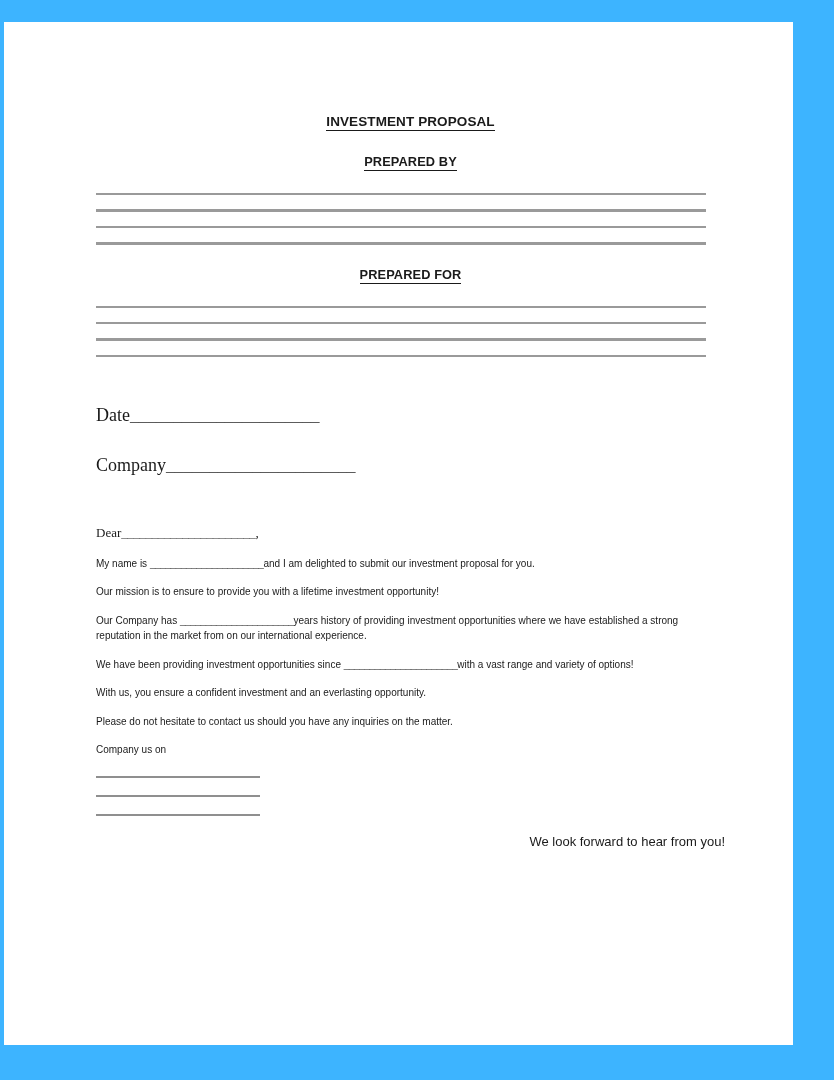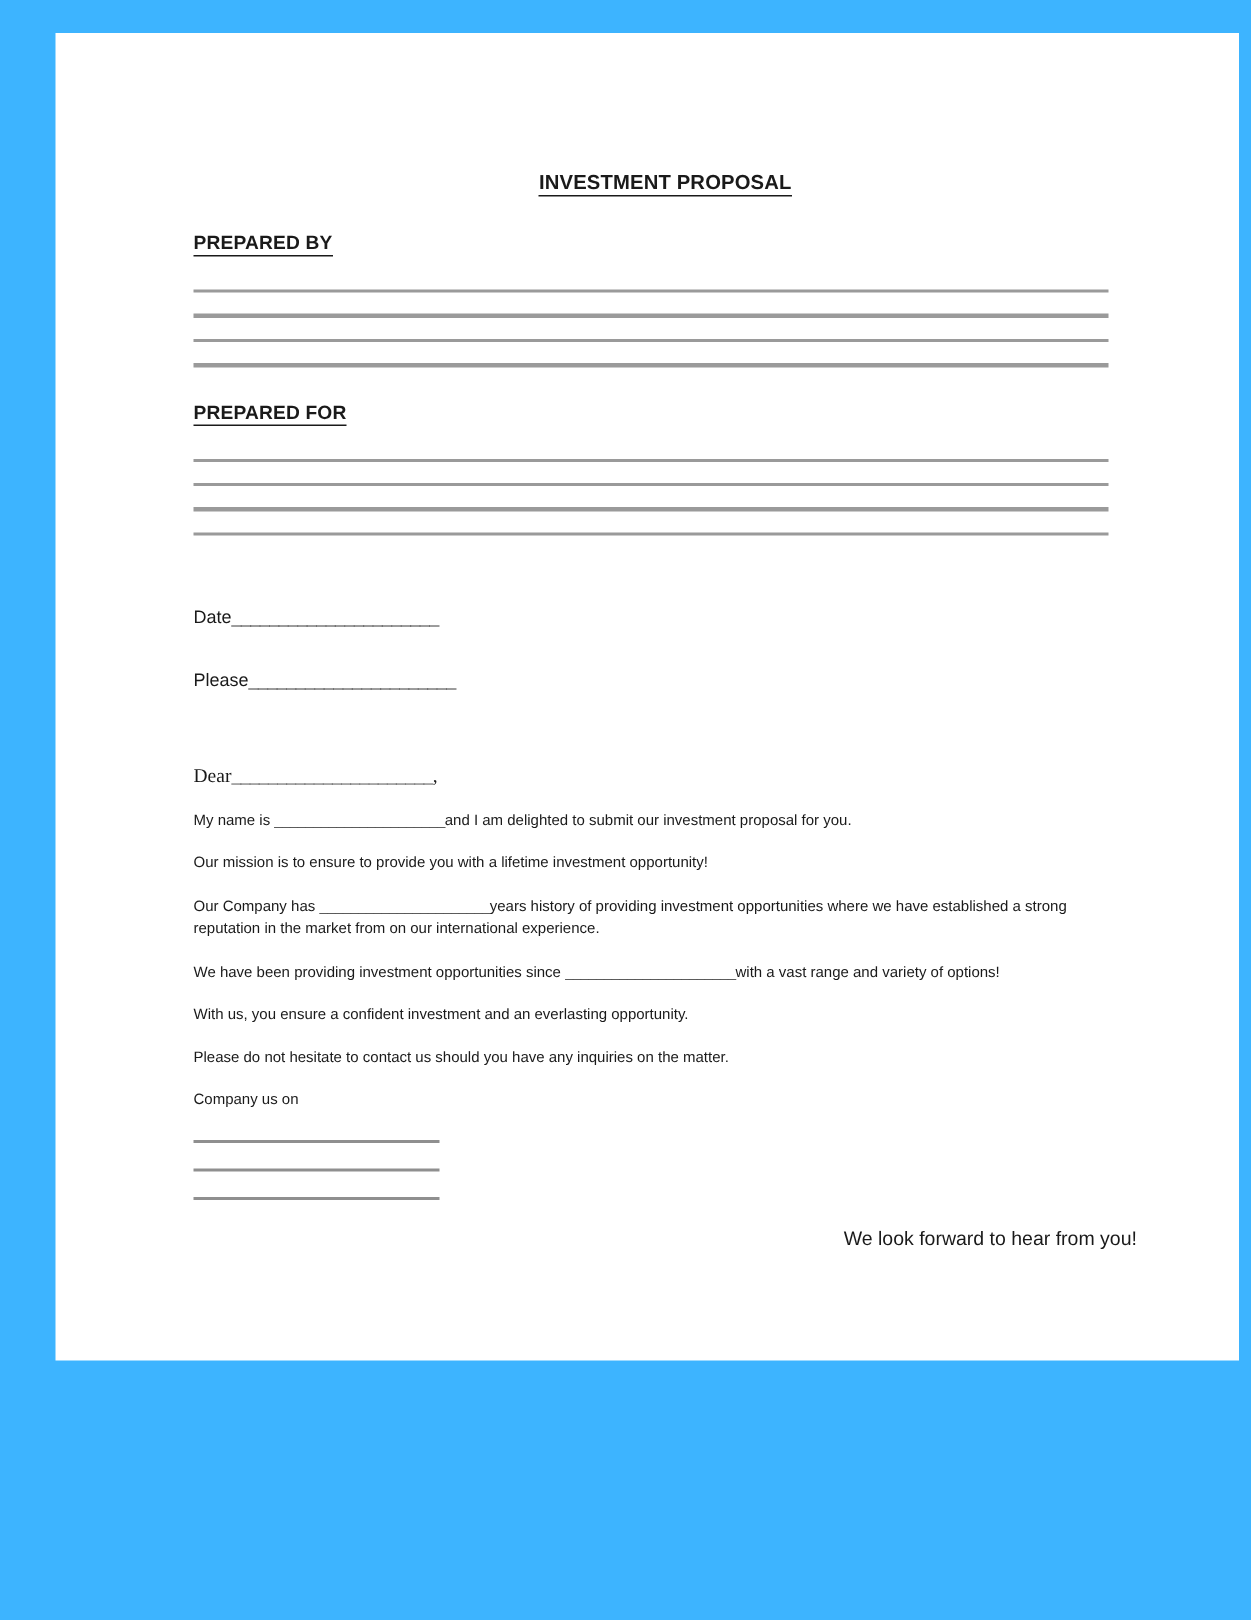--- a/index.html
+++ b/index.html
@@ -10,24 +10,24 @@
   body {
     width: 834px;
     height: 1080px;
     background: #3db4ff;
     font-family: "Liberation Sans", sans-serif;
     overflow: hidden;
   }
 
   .page-frame {
     position: absolute;
-    left: 37px;
+    left: 4px;
     top: 22px;
     width: 789px;
-    height: 885px;
+    height: 1023px;
     background: #ffffff;
     box-sizing: border-box;
     overflow: hidden;
   }
 
   .doc-body {
     position: absolute;
     left: 92px;
     top: 92px;
     width: 629px;
@@ -47,20 +47,21 @@
     padding-bottom: 1px;
   }
 
   .section-heading {
     font-size: 12.8px;
     font-weight: bold;
     color: #1a1a1a;
     margin: 0;
     padding: 0;
     letter-spacing: 0.1px;
+    text-align: center;
   }
   .section-heading span {
     border-bottom: 1.6px solid #1a1a1a;
     padding-bottom: 1px;
   }
 
   .rule-group {
     margin-top: 24px;
   }
   .rule-group .rule {
@@ -70,25 +71,26 @@
     width: 610px;
   }
   .rule-group .rule:last-child {
     margin-bottom: 0;
   }
 
   .gap-after-rules-1 { height: 22px; }
   .gap-after-rules-2 { height: 46px; }
 
   .field-line {
-    font-size: 12px;
+    font-size: 18px;
     color: #1a1a1a;
     margin: 0 0 26px 0;
     line-height: 1.35;
     white-space: nowrap;
+    font-family: Liberation Serif, serif;
   }
   .blank {
     color: #555555;
     letter-spacing: -0.4px;
   }
 
   .salutation {
     font-size: 13px;
     color: #1a1a1a;
     margin: 0 0 14px 0;
@@ -156,21 +158,21 @@
       <div class="rule"></div>
       <div class="rule"></div>
       <div class="rule"></div>
       <div class="rule"></div>
     </div>
 
     <div class="gap-after-rules-2"></div>
 
     <p class="field-line"><span>Date</span><span class="blank">______________________</span></p>
 
-    <p class="field-line"><span>Please</span><span class="blank">______________________</span></p>
+    <p class="field-line"><span>Company</span><span class="blank">______________________</span></p>
 
     <div style="height:20px"></div>
 
     <p class="salutation"><span>Dear</span><span class="blank">______________________</span><span>,</span></p>
 
     <p class="para"><span>My name is </span><span class="blank">______________________</span><span>and I am delighted to submit our investment proposal for you.</span></p>
 
     <p class="para"><span>Our mission is to ensure to provide you with a lifetime investment opportunity!</span></p>
 
     <p class="para"><span>Our Company has </span><span class="blank">______________________</span><span>years history of providing investment opportunities where we have established a strong reputation in the market from on our international experience.</span></p>

